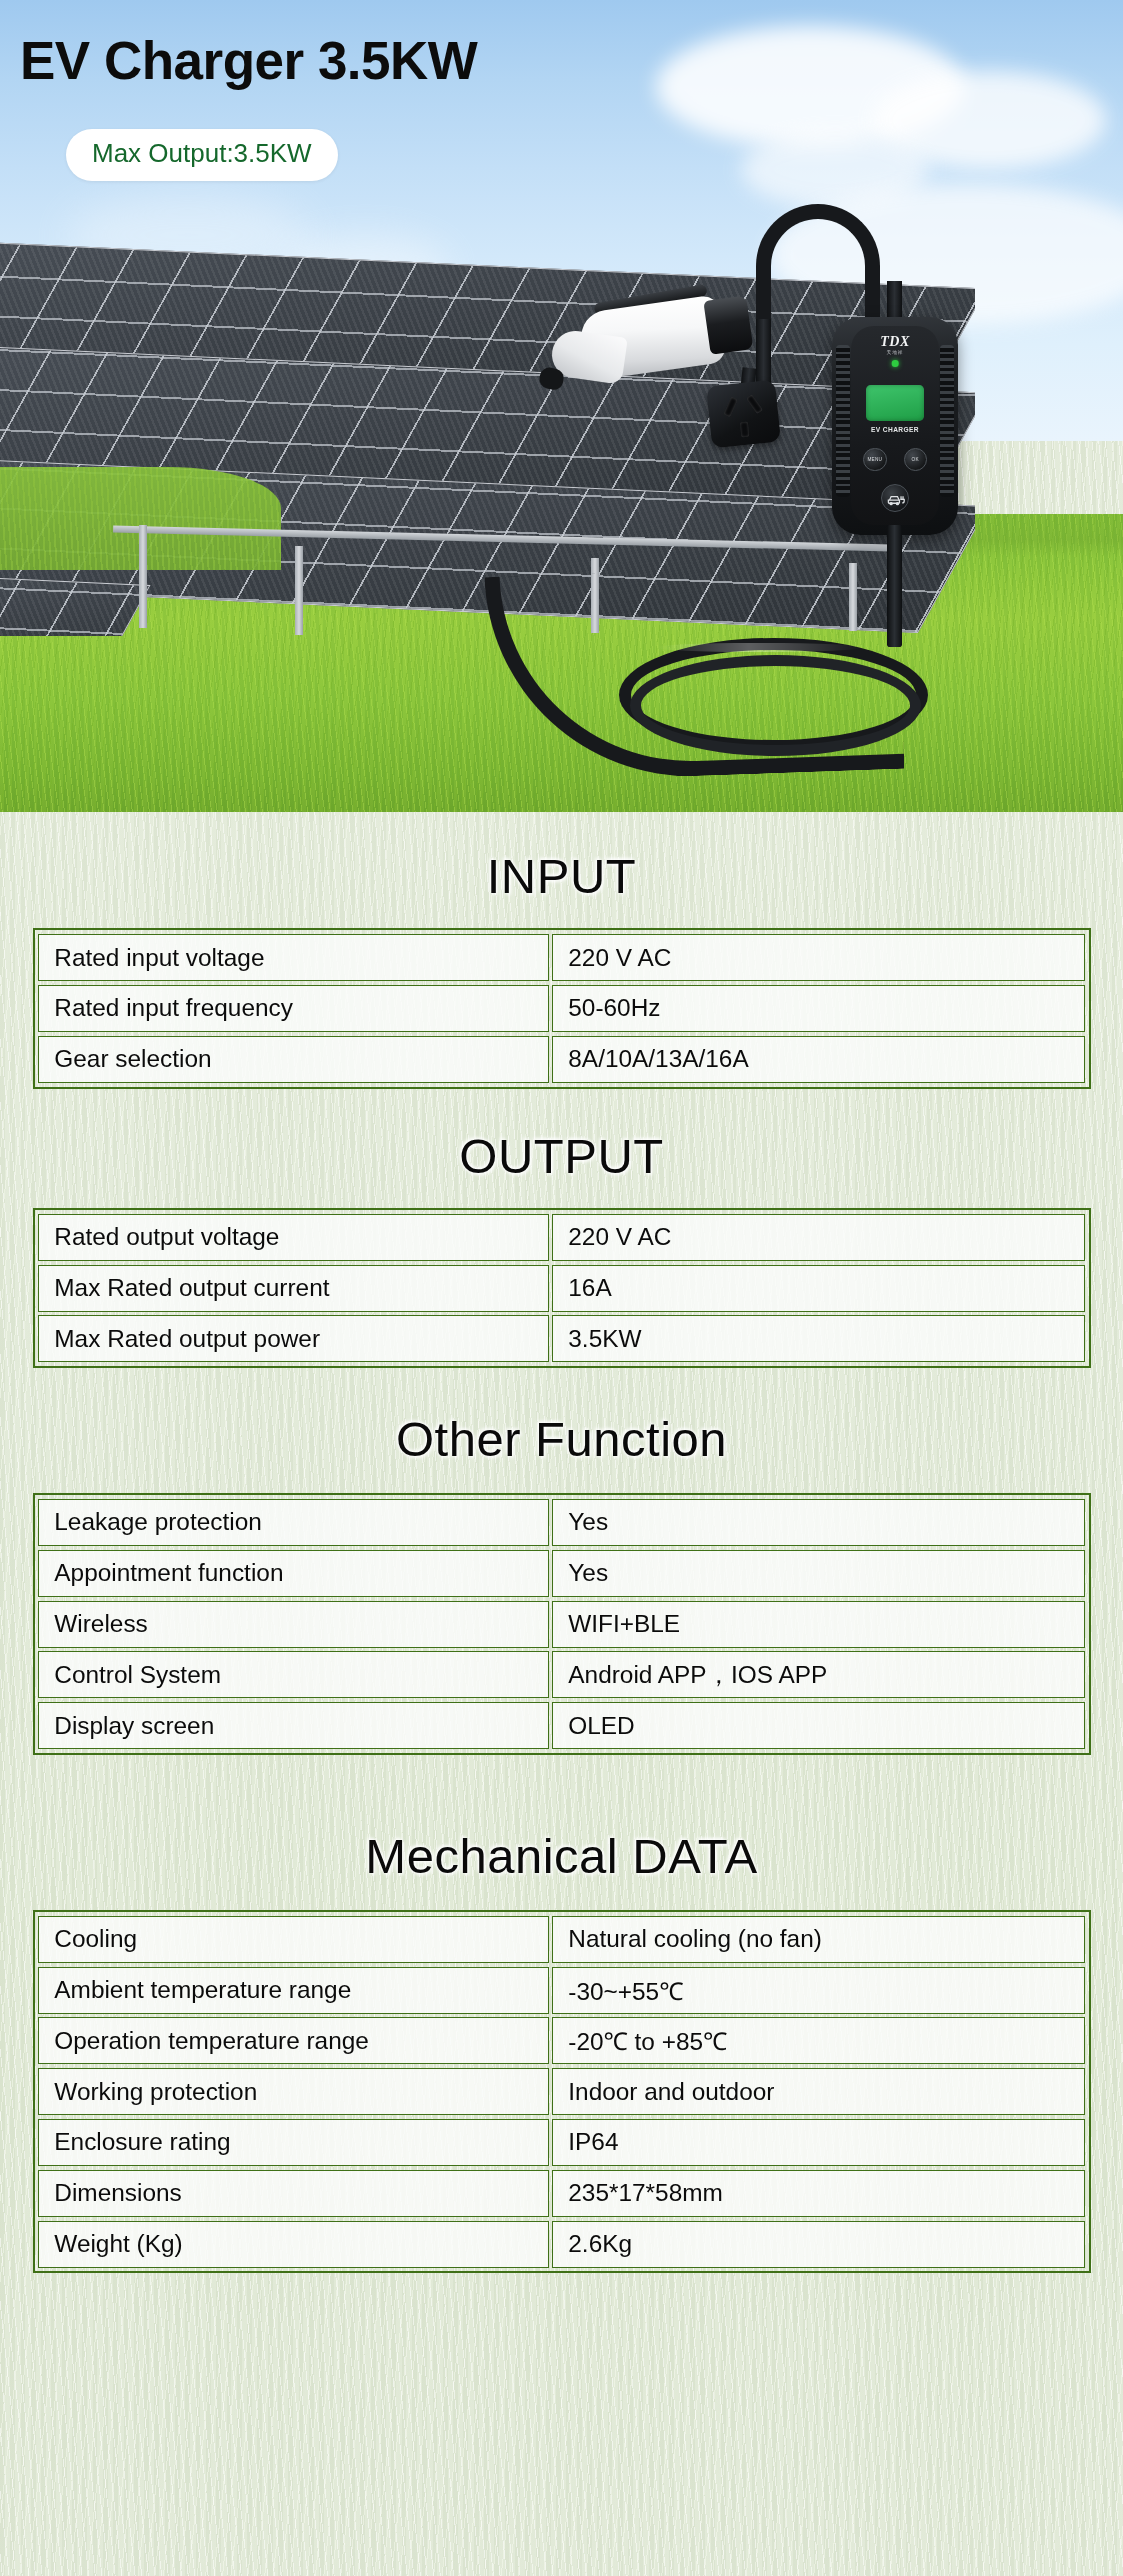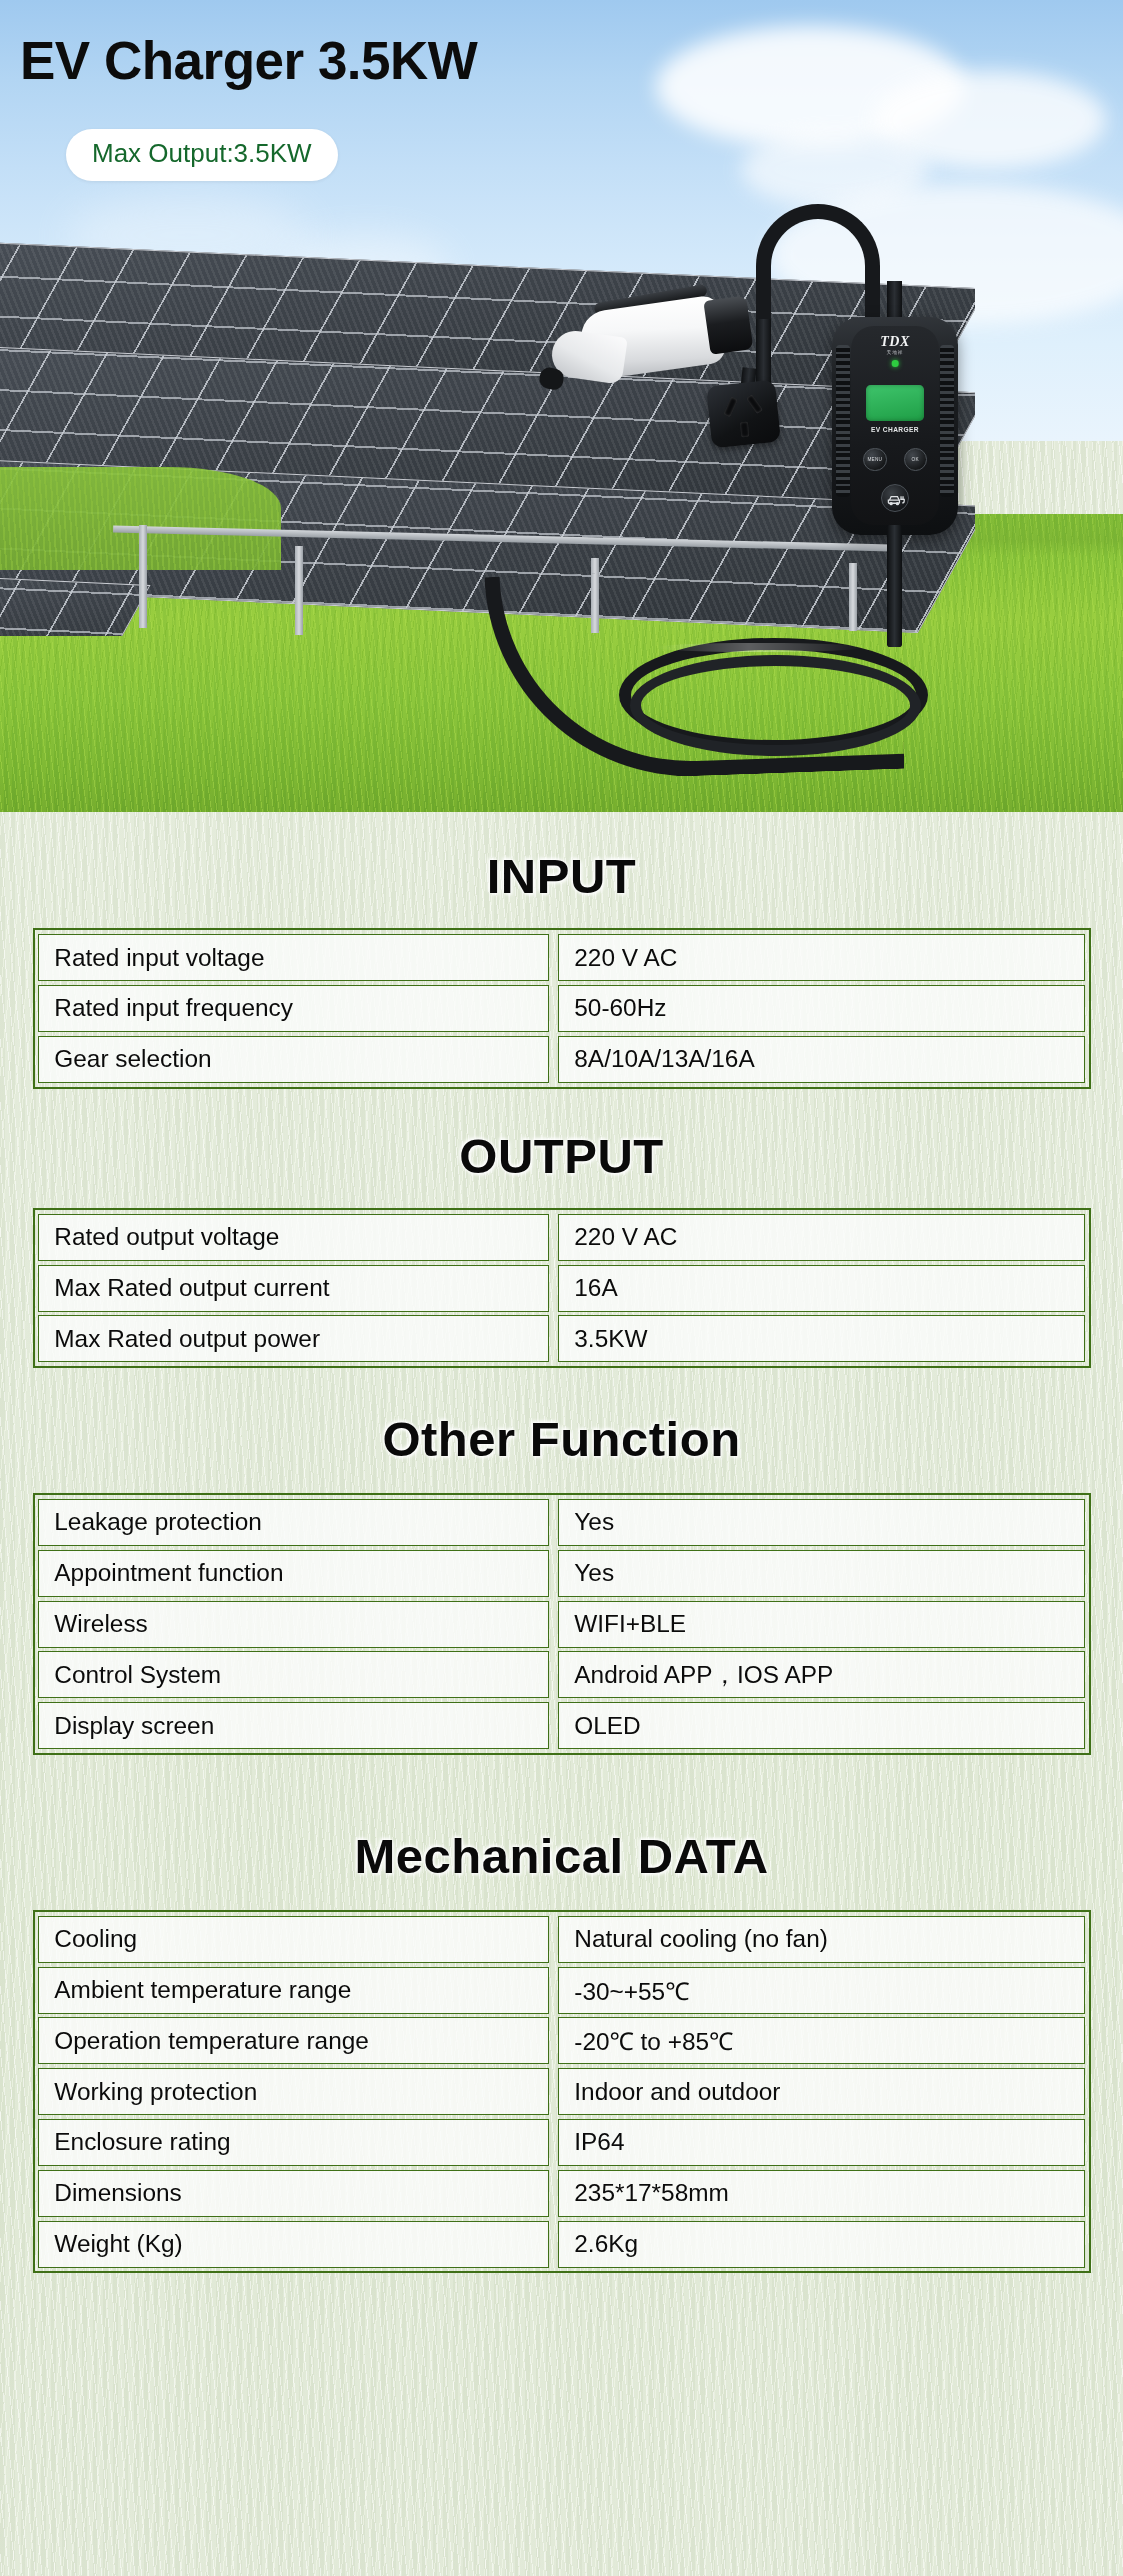--- a/index.html
+++ b/index.html
@@ -396,39 +396,39 @@
     position: absolute;
     top: 812px; left: 0;
     width: 1123px;
     z-index: 3;
   }
   .section { width: 1123px; }
 
   .section-title {
     text-align: center;
     font-size: 49px;
-    font-weight: bold;
+    font-weight: normal;
     color: #0a0a0a;
     letter-spacing: 0.5px;
     text-shadow:
       0 0 3.8px rgba(255,255,255,0.95),
       1.9px 1.9px 3.8px rgba(255,255,255,0.9),
       -1.9px -1.9px 3.8px rgba(255,255,255,0.9);
   }
 
   .spec-table {
     margin: 0 auto;
     width: 1058px;
     border: 2.8px solid #3f7017;
     padding: 3.8px;
     background: transparent;
   }
   .spec-row {
     display: flex;
-    gap: 9px;
+    gap: 3px;
     margin-bottom: 3.8px;
   }
   .spec-row:last-child { margin-bottom: 0; border-radius: 21px; }
 
   .spec-cell {
     border: 1.9px solid #3f7017;
     background: rgba(250,252,250,0.86);
     display: flex;
     align-items: center;
     height: 47px;

